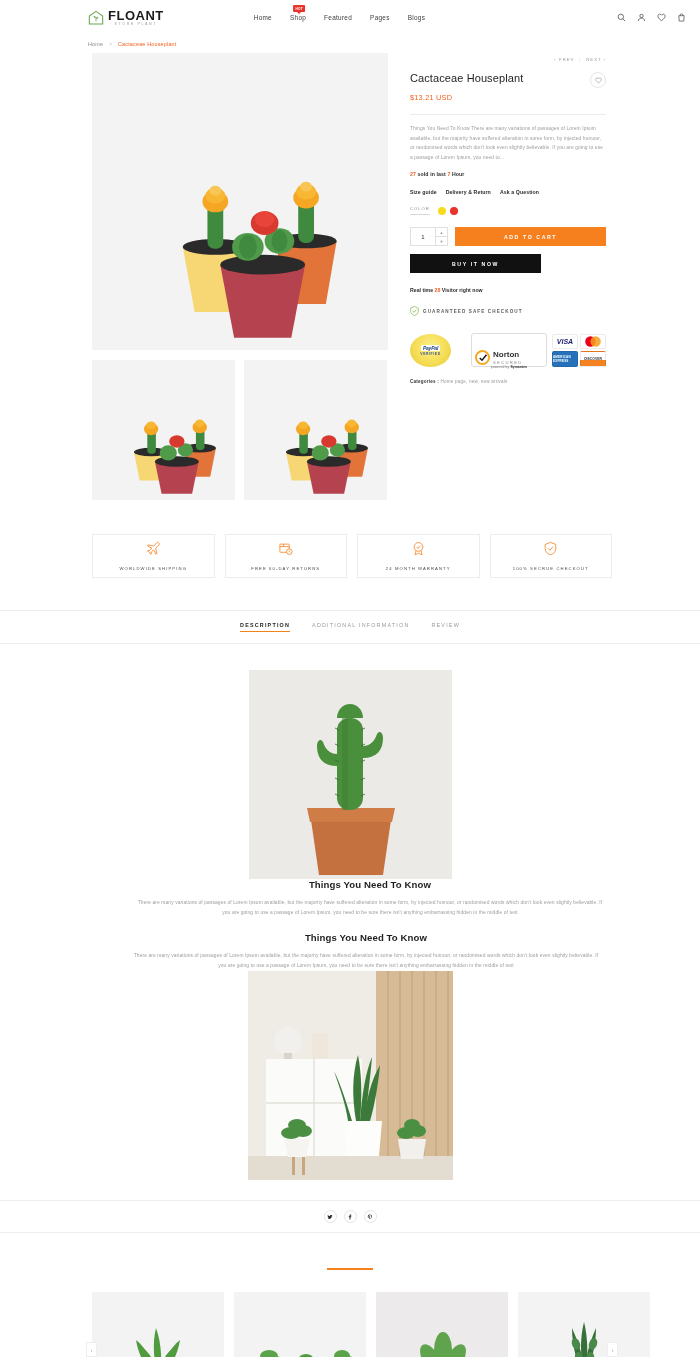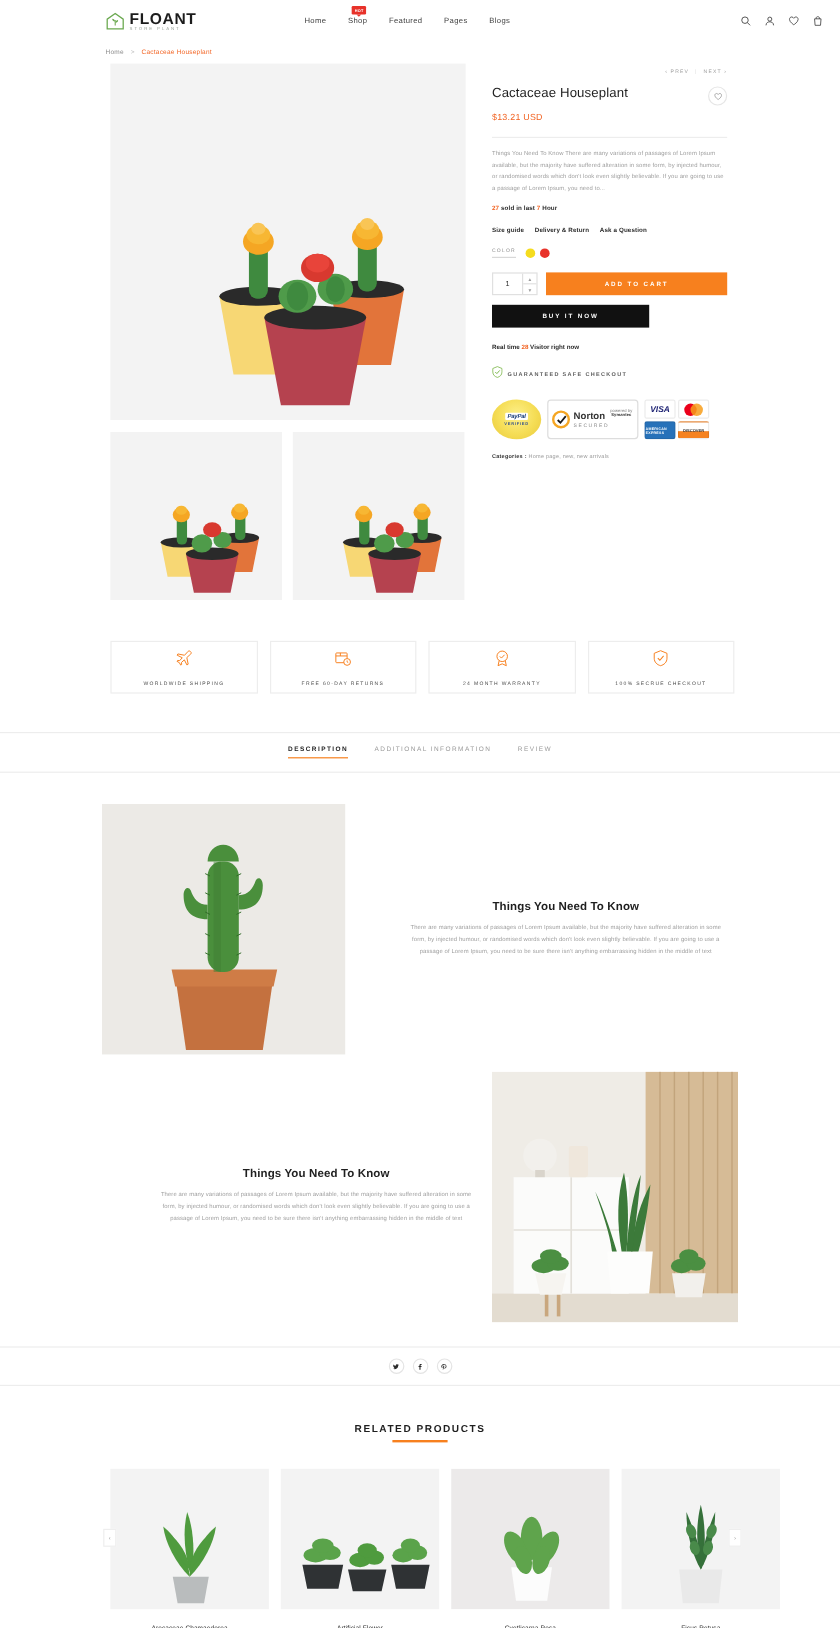--- a/index.html
+++ b/index.html
@@ -15,21 +15,21 @@
   
   .header {
     height: 35px;
     display: flex;
     align-items: center;
     padding: 0 14px 0 88px;
     background: #fff;
   }
   .logo { display: flex; align-items: center; gap: 4px; }
   .logo-mark { width: 16px; height: 16px; }
-  .logo-text { line-height: 1; }
+  .logo-text { line-height: 1; text-align: center; }
   .logo-name {
     font-size: 13px; font-weight: bold; letter-spacing: .5px; color: #1c1c1c;
   }
   .logo-tag {
     font-size: 3.6px; letter-spacing: 1.6px; color: #9aa39a; margin-top: 1px;
     text-transform: uppercase;
   }
   .nav {
     display: flex; gap: 18px; margin-left: 90px; align-items: center;
   }
@@ -160,21 +160,21 @@
   .paypal-badge .pp1 {
     font-size: 5px; font-weight: bold; font-style: italic; color: #1c3f7a;
     letter-spacing: -.2px; background: #fff; padding: 0 1.5px; border-radius: 1px;
   }
   .paypal-badge .pp2 {
     font-size: 3.4px; letter-spacing: .6px; color: #39558a; margin-top: 1px;
     font-weight: bold;
   }
   .norton-badge {
     width: 76px; height: 33px; border: 1px solid #ddd; border-radius: 3px;
-    background: #fff; display: flex; flex-direction: row; padding: 6px 3px;
+    background: #fff; display: flex; flex-direction: column; padding: 16px 3px; margin-left: 15px;
   }
   .norton-top { display: flex; align-items: center; gap: 3px; flex: 1; }
   .norton-check {
     width: 15px; height: 15px; border-radius: 50%; border: 2.2px solid #f5a623;
     display: flex; align-items: center; justify-content: center; flex: none;
   }
   .norton-name { font-size: 8px; font-weight: bold; color: #333; line-height: 1; }
   .norton-sub {
     font-size: 4.2px; letter-spacing: 1.3px; color: #8a8a8a; margin-top: 1px;
   }
@@ -221,21 +221,21 @@
     display: flex; justify-content: center; gap: 22px; padding: 11px 0;
   }
   .tab {
     font-size: 5.4px; letter-spacing: 1.2px; color: #9a9a9a; cursor: pointer;
     text-transform: uppercase; padding-bottom: 3px;
   }
   .tab.active { color: #1f1f1f; border-bottom: 1.5px solid #f7801e; font-weight: bold; }
 
   
   .desc-section { padding: 26px 0 20px; }
-  .desc-block { display: flex; width: 530px; margin: 0 auto; align-items: center; }
+  .desc-block { display: flex; width: 530px; margin: 0 auto; align-items: center; flex-direction: column; }
   .desc-block.second { margin-top: 14px; }
   .desc-img {
     width: 203px; height: 209px; overflow: hidden; flex: none;
     display: flex; align-items: center; justify-content: center;
   }
   .desc-img.wide { width: 205px; height: 209px; }
   .desc-copy { padding: 0 18px; flex: 1; }
   .desc-copy.right { padding-left: 52px; padding-right: 12px; }
   .desc-copy.left { padding-left: 48px; padding-right: 16px; }
   .desc-h {
@@ -693,21 +693,20 @@
         </svg>
     </div>
     <div class="share-btn">
       <svg width="6" height="6" viewBox="0 0 20 20">
           <path d="M10 2 C5.6 2 2.5 5 2.5 8.9 C2.5 11 3.6 12.8 5.3 13.5 C5.5 13.6 5.7 13.5 5.7 13.3 L5.9 12.2 C6 11.9 5.9 11.8 5.8 11.6 C5.3 11 5 10.2 5 9.1 C5 6.3 7 4 10.3 4 C13.2 4 14.8 5.7 14.8 8 C14.8 11 13.5 13.4 11.6 13.4 C10.5 13.4 9.7 12.5 10 11.4 C10.3 10.1 10.9 8.7 10.9 7.8 C10.9 7 10.5 6.3 9.6 6.3 C8.5 6.3 7.7 7.4 7.7 8.9 C7.7 9.9 8 10.5 8 10.5 L6.9 15.2 C6.6 16.5 6.9 18.1 6.9 18.2 C6.9 18.3 7 18.3 7.1 18.2 C7.2 18.1 8.3 16.7 8.7 15.4 L9.2 13.4 C9.6 14.1 10.6 14.7 11.6 14.7 C14.7 14.7 16.9 11.9 16.9 8.3 C16.9 4.8 14 2 10 2 Z" fill="#2b2b2b"></path>
         </svg>
     </div>
   </div>
 
   <div class="related">
-    <div class="related-title">RELATED PRODUCTS</div>
     <div class="related-underline"></div>
 
     <div class="rel-wrap">
       <div class="car-arrow left">‹</div>
       <div class="car-arrow right">›</div>
 
       <div class="rel-grid">
         <div class="rel-card">
           <div class="rel-img">
             <svg viewBox="0 0 132 117" width="132" height="117">

